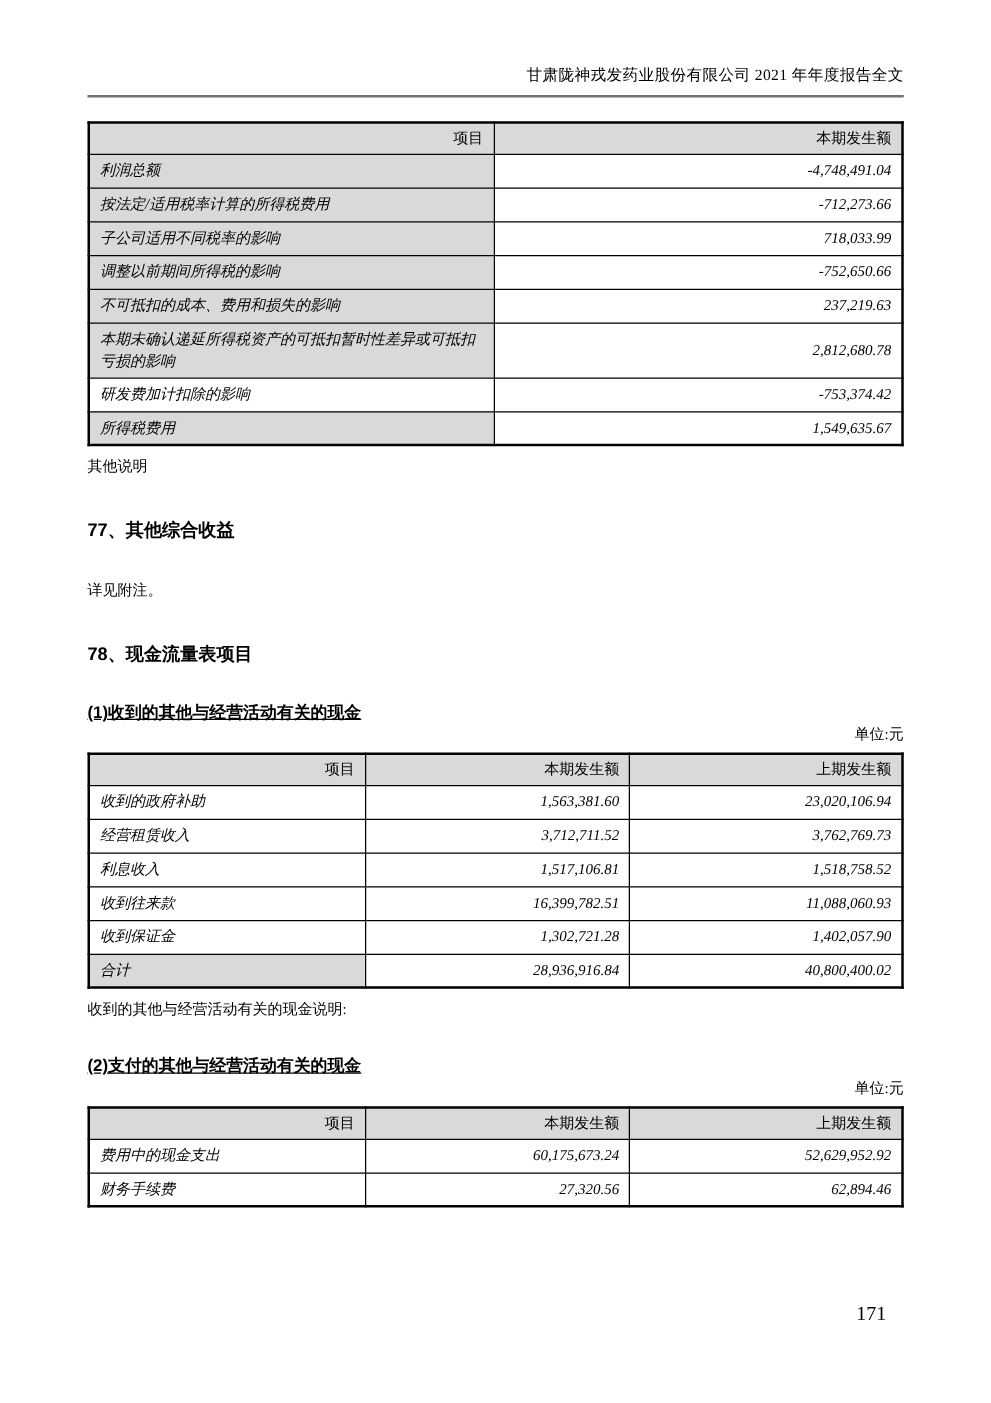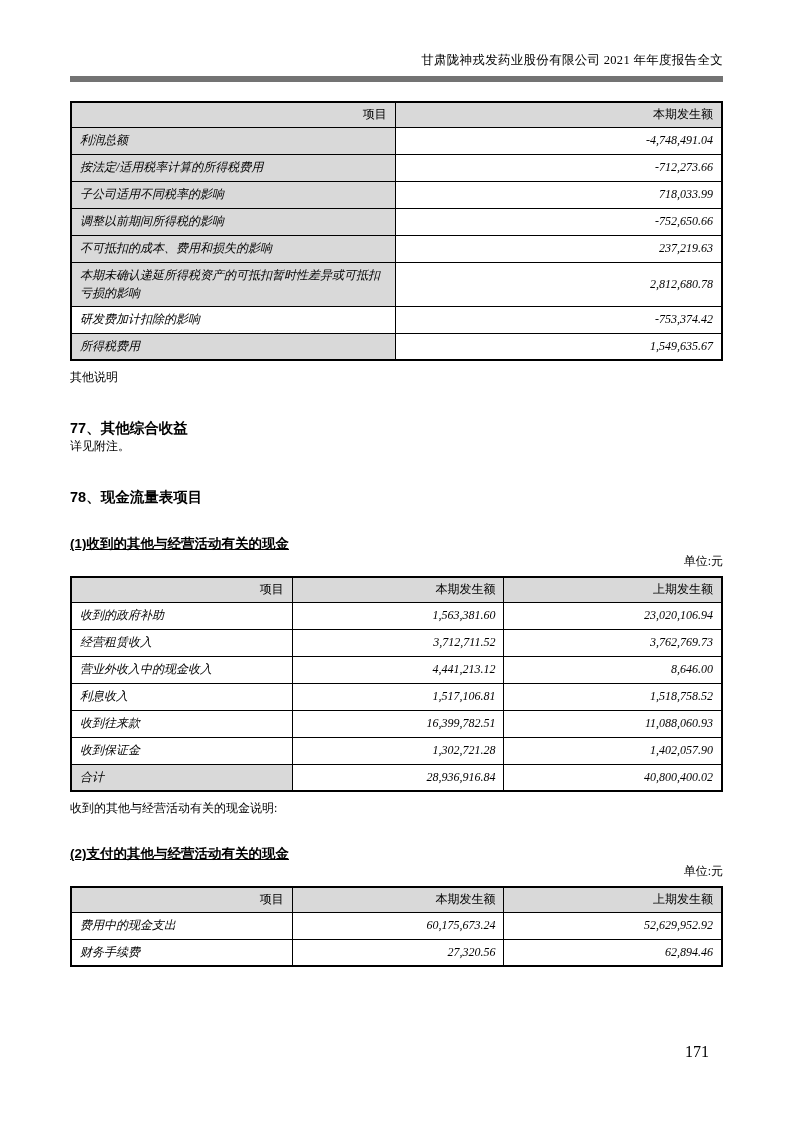--- a/index.html
+++ b/index.html
@@ -14,21 +14,21 @@
     color: #000000;
     overflow: hidden;
   }
   .content { padding: 52px 70px 0 70px; }
 
   .doc-header {
     text-align: right;
     font-size: 12.5px;
     letter-spacing: 0.3px;
     padding-bottom: 7px;
-    border-bottom: 6px solid #737373;
+    border-bottom: 2px solid #737373;
   }
 
   table {
     width: 100%;
     border-collapse: collapse;
     border: 2px solid #000000;
     table-layout: fixed;
   }
   .tbl-wrap { margin-top: 19px; }
   th, td {
@@ -61,20 +61,21 @@
   }
   .heading-sub {
     font-family: "Liberation Sans", "DejaVu Sans", sans-serif;
     font-weight: bold;
     font-size: 13.5px;
     margin-top: 28px;
     text-decoration: underline;
   }
   .body-text {
     font-size: 12px;
+    margin-top: 30px;
   }
   .unit-line {
     font-size: 12px;
     text-align: right;
     margin-bottom: 6px;
   }
   .page-number {
     position: absolute;
     bottom: 61px;
     right: 84px;
@@ -168,25 +169,20 @@
             <td class="label">收到的政府补助</td>
             <td class="num">1,563,381.60</td>
             <td class="num">23,020,106.94</td>
           </tr>
           <tr>
             <td class="label">经营租赁收入</td>
             <td class="num">3,712,711.52</td>
             <td class="num">3,762,769.73</td>
           </tr>
           <tr>
-            <td class="label">营业外收入中的现金收入</td>
-            <td class="num">4,441,213.12</td>
-            <td class="num">8,646.00</td>
-          </tr>
-          <tr>
             <td class="label">利息收入</td>
             <td class="num">1,517,106.81</td>
             <td class="num">1,518,758.52</td>
           </tr>
           <tr>
             <td class="label">收到往来款</td>
             <td class="num">16,399,782.51</td>
             <td class="num">11,088,060.93</td>
           </tr>
           <tr>

